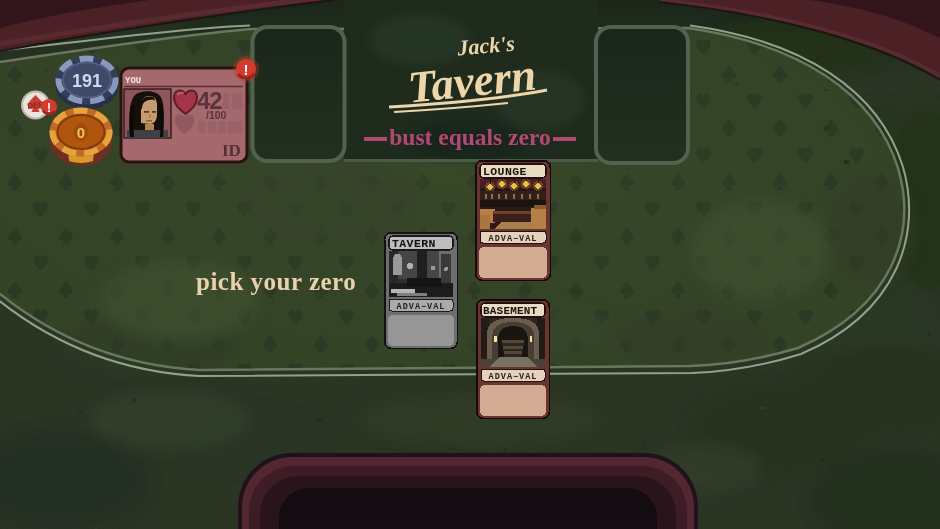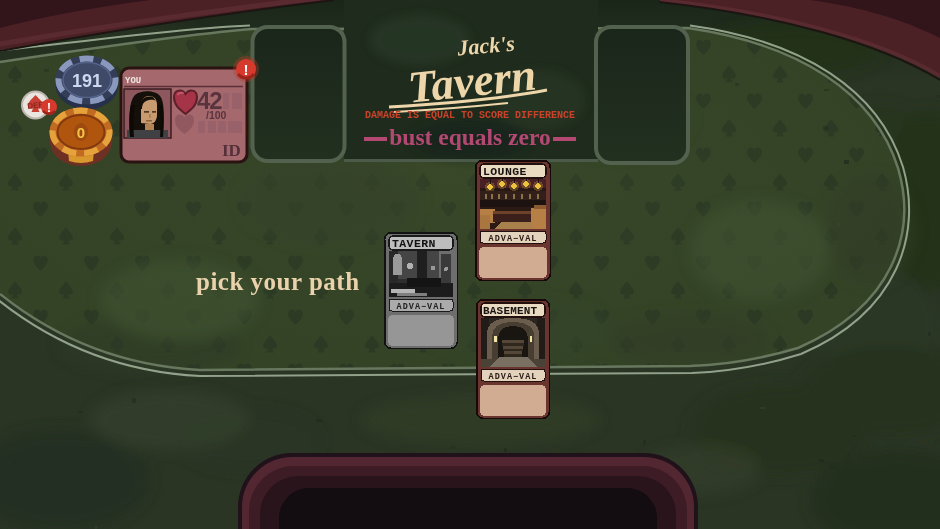--- a/index.html
+++ b/index.html
@@ -154,25 +154,24 @@
 
 <svg class="abs" style="left:340px;top:20px" width="260" height="110" viewBox="0 0 260 110">
 <g font-family="'Liberation Serif',serif" font-style="italic" font-weight="700" fill="#eed6ab">
 <text x="146" y="33" font-size="22" text-anchor="middle" transform="rotate(-5 146 26)">Jack's</text>
 <text x="132" y="76" font-size="45" text-anchor="middle" transform="rotate(-6 132 62)">Tavern</text>
 </g>
 <path d="M 49,87 C 100,84 160,79 207,70" stroke="#eed6ab" stroke-width="3" fill="none"></path>
 <path d="M 54,92 C 90,90 130,87 168,83" stroke="#eed6ab" stroke-width="2" fill="none"></path>
 </svg>
 
-<div class="abs" style="left:340px;top:110px;width:260px;text-align:center;font-family:'Liberation Mono',monospace;font-weight:700;font-size:10px;color:#c9422a;white-space:nowrap">DAMAGE IS EQUAL TO SCORE DIFFERENCE</div>
 
 <div class="abs" style="left:340px;top:124px;width:260px;text-align:center;font-family:'Liberation Serif',serif;font-weight:700;font-size:23.5px;color:#b34872;white-space:nowrap"><i style="display:inline-block;width:23px;height:4px;background:#b34872;vertical-align:4px;margin-right:2px"></i>bust equals zero<i style="display:inline-block;width:23px;height:4px;background:#b34872;vertical-align:4px;margin-left:2px"></i></div>
 
-<div class="abs" style="left:196px;top:268px;font-family:'Liberation Serif',serif;font-weight:700;font-size:25px;color:#e9d2ac;white-space:nowrap;letter-spacing:0.5px">pick your path</div>
+<div class="abs" style="left:196px;top:268px;font-family:'Liberation Serif',serif;font-weight:700;font-size:25px;color:#e9d2ac;white-space:nowrap;letter-spacing:0.5px">pick your zero</div>
 
 <svg class="abs" style="left:118px;top:65px" width="132" height="100" viewBox="0 0 132 100">
 <rect x="3" y="3" width="126" height="94" rx="8" fill="#a5696d" stroke="#2a1412" stroke-width="3"></rect>
 
 <text x="7" y="18" font-family="'Liberation Mono',monospace" font-weight="700" font-size="9" fill="#efe7e3">YOU</text>
 <line x1="6" y1="21.5" x2="125" y2="21.5" stroke="#5c3038" stroke-width="1.5"></line>
 
 <g>
         <rect x="6" y="24" width="47" height="49" fill="#8e575d" stroke="#3a1d20" stroke-width="1.5"></rect>
 <path d="M 12,72 C 11,52 11,36 17,30 C 23,25 37,25 42,31 C 47,37 46,54 45,72 Z" fill="#150f09"></path>

